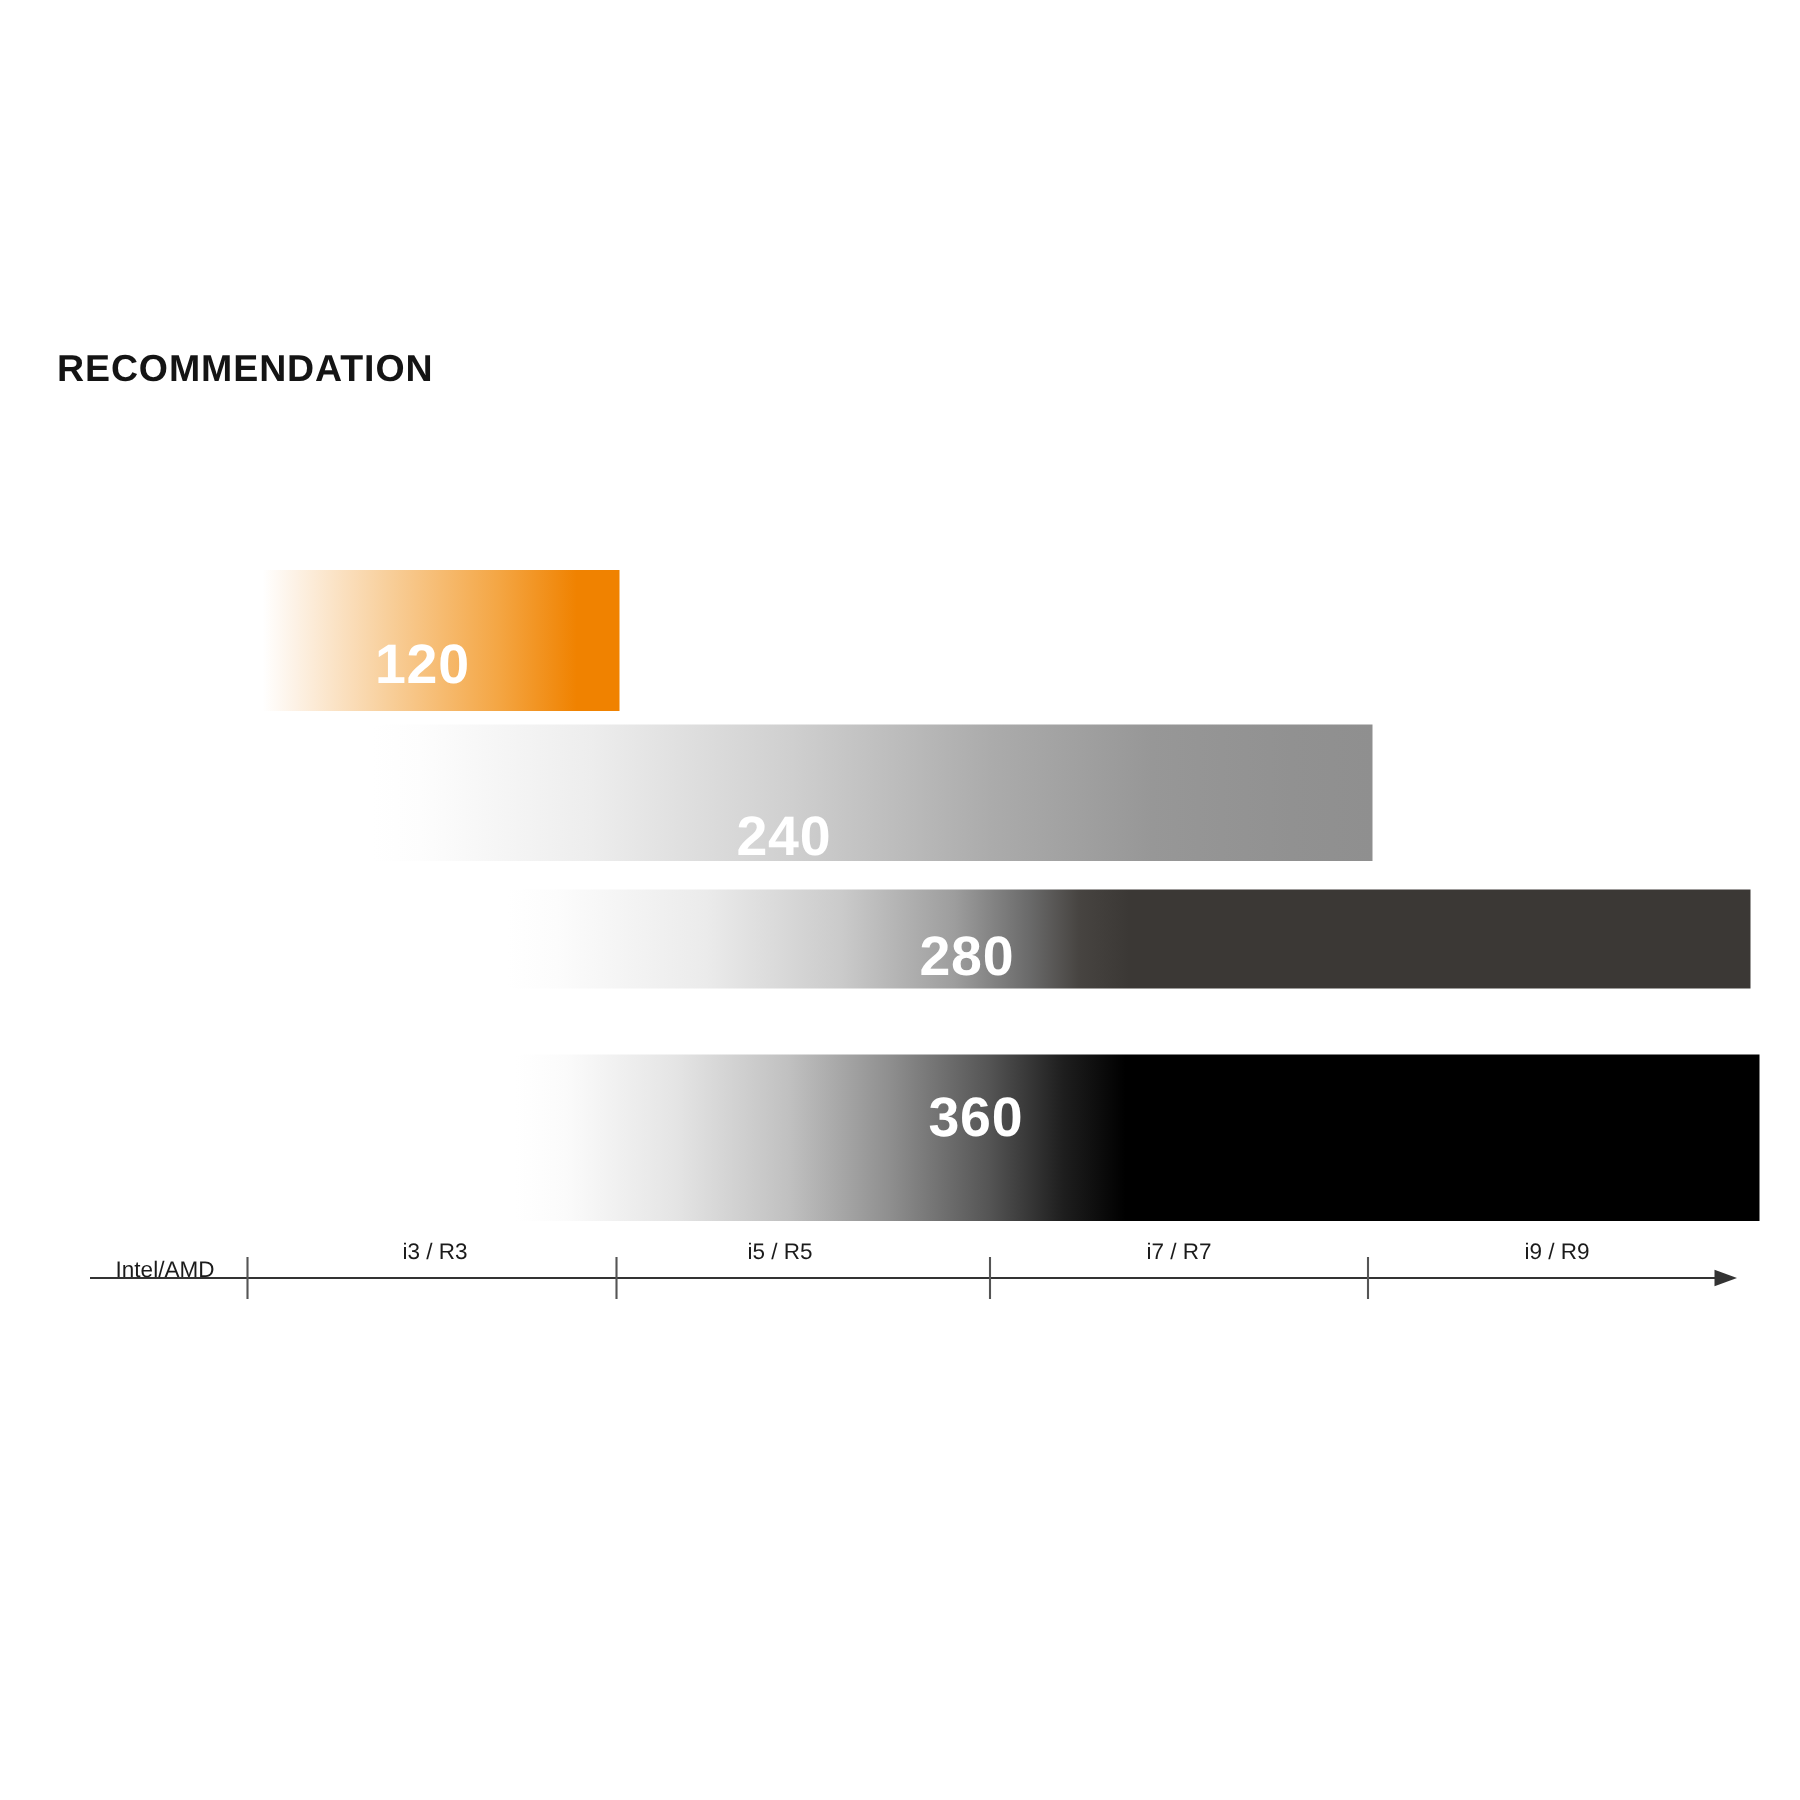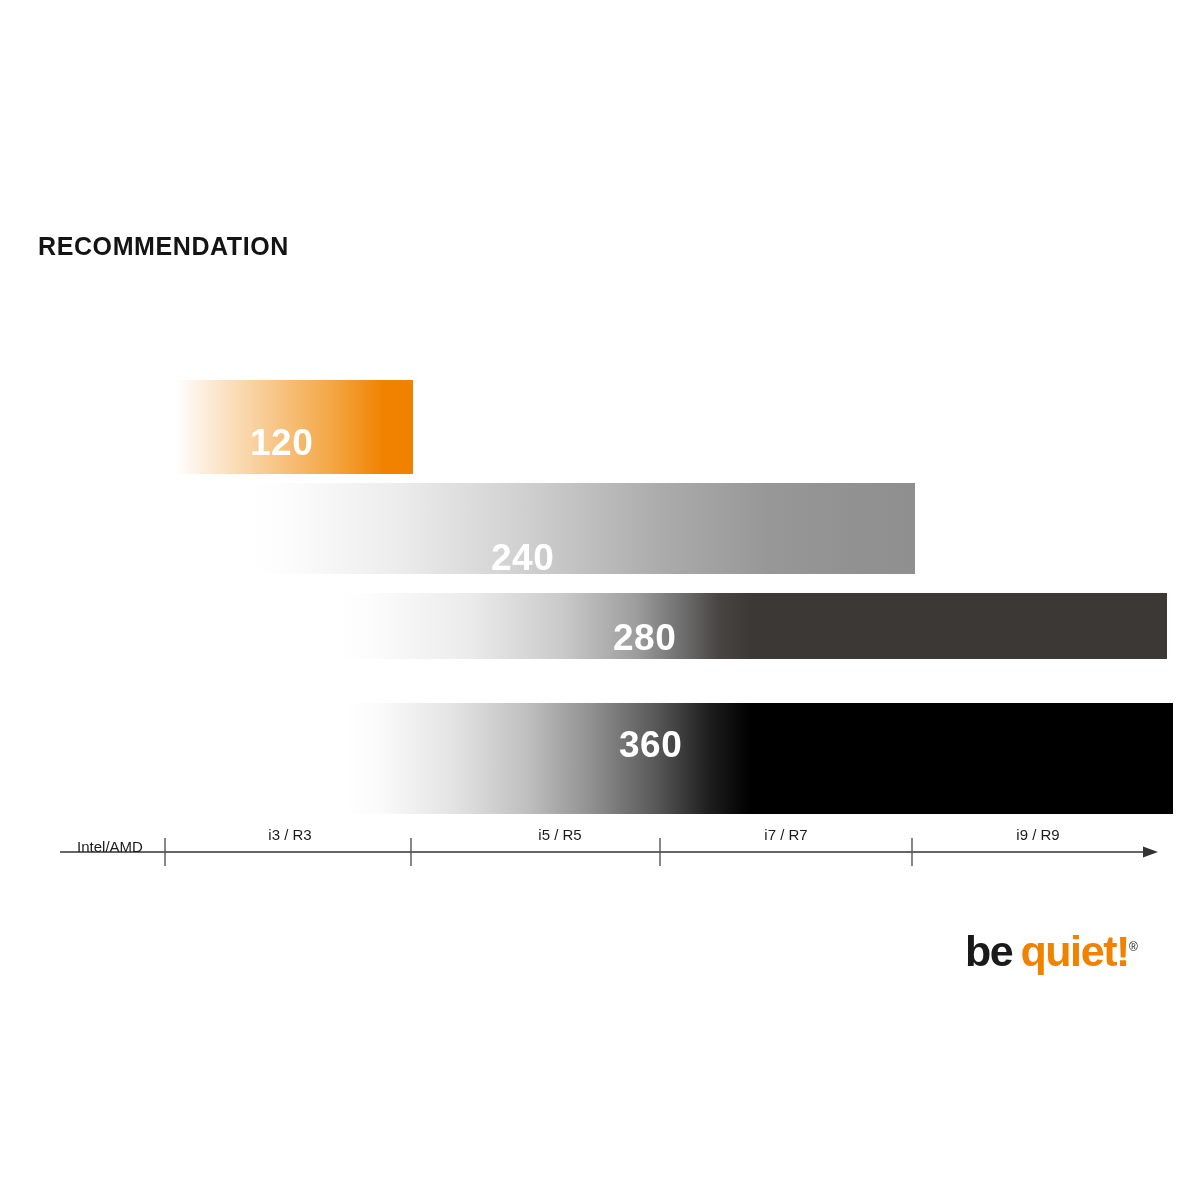--- a/index.html
+++ b/index.html
@@ -174,25 +174,22 @@
       <line x1="165" y1="838" x2="165" y2="866" stroke="#555555" stroke-width="1.4"></line>
       <line x1="411" y1="838" x2="411" y2="866" stroke="#555555" stroke-width="1.4"></line>
       <line x1="660" y1="838" x2="660" y2="866" stroke="#555555" stroke-width="1.4"></line>
       <line x1="912" y1="838" x2="912" y2="866" stroke="#555555" stroke-width="1.4"></line>
     </svg>
 
     <div class="axis-label" style="left:110px;margin-top:12px;">Intel/AMD</div>
 
     <div class="axis-label" style="left:290px;">i3 / R3</div>
 
-    <div class="axis-label" style="left:560px;">i5 / R5</div>
+    <div class="axis-label" style="left:520px;">i5 / R5</div>
 
     <div class="axis-label" style="left:786px;">i7 / R7</div>
 
     <div class="axis-label" style="left:1038px;">i9 / R9</div>
 
   </div>
 
-  <div class="logo">
-    <span class="logo-be">be</span><span class="logo-quiet">quiet!</span><span class="logo-reg">®</span>
-  </div>
 
 </div>
 
 </body></html>

